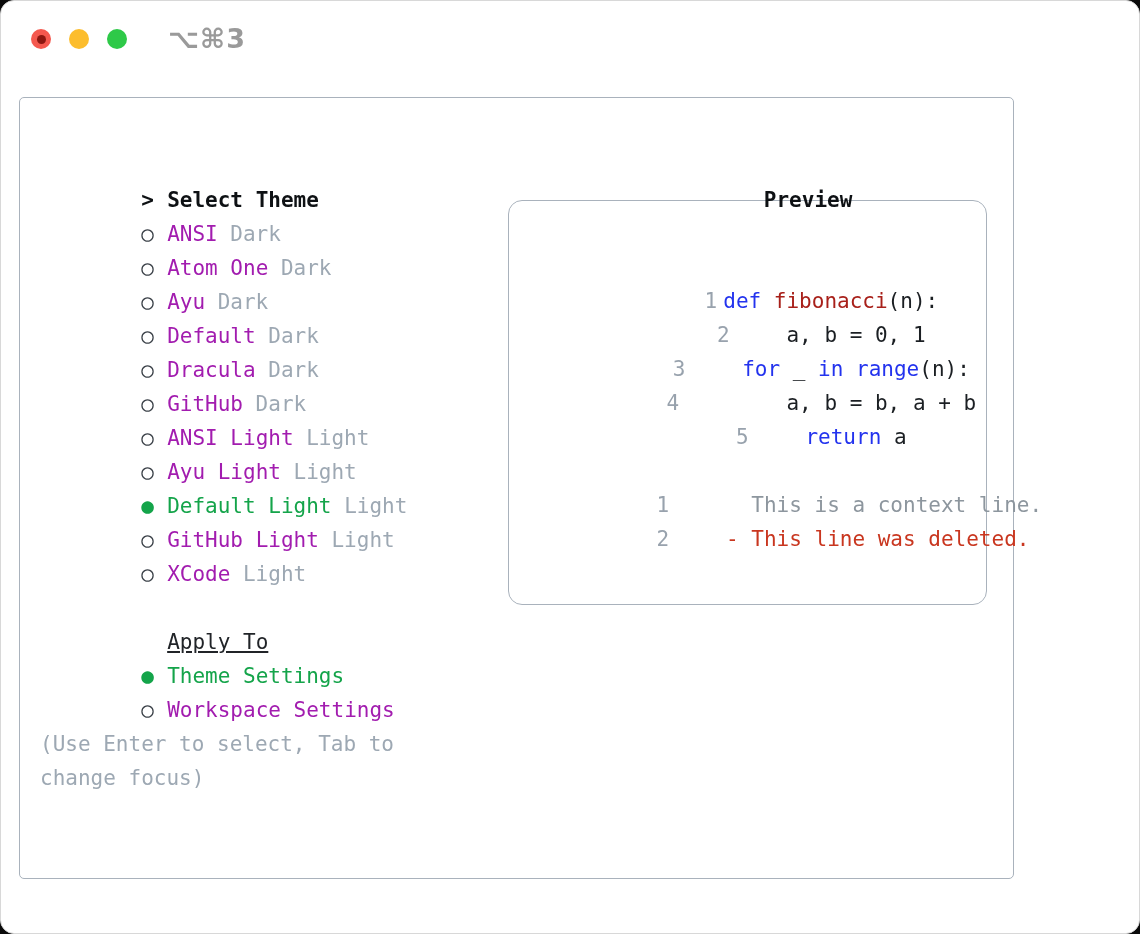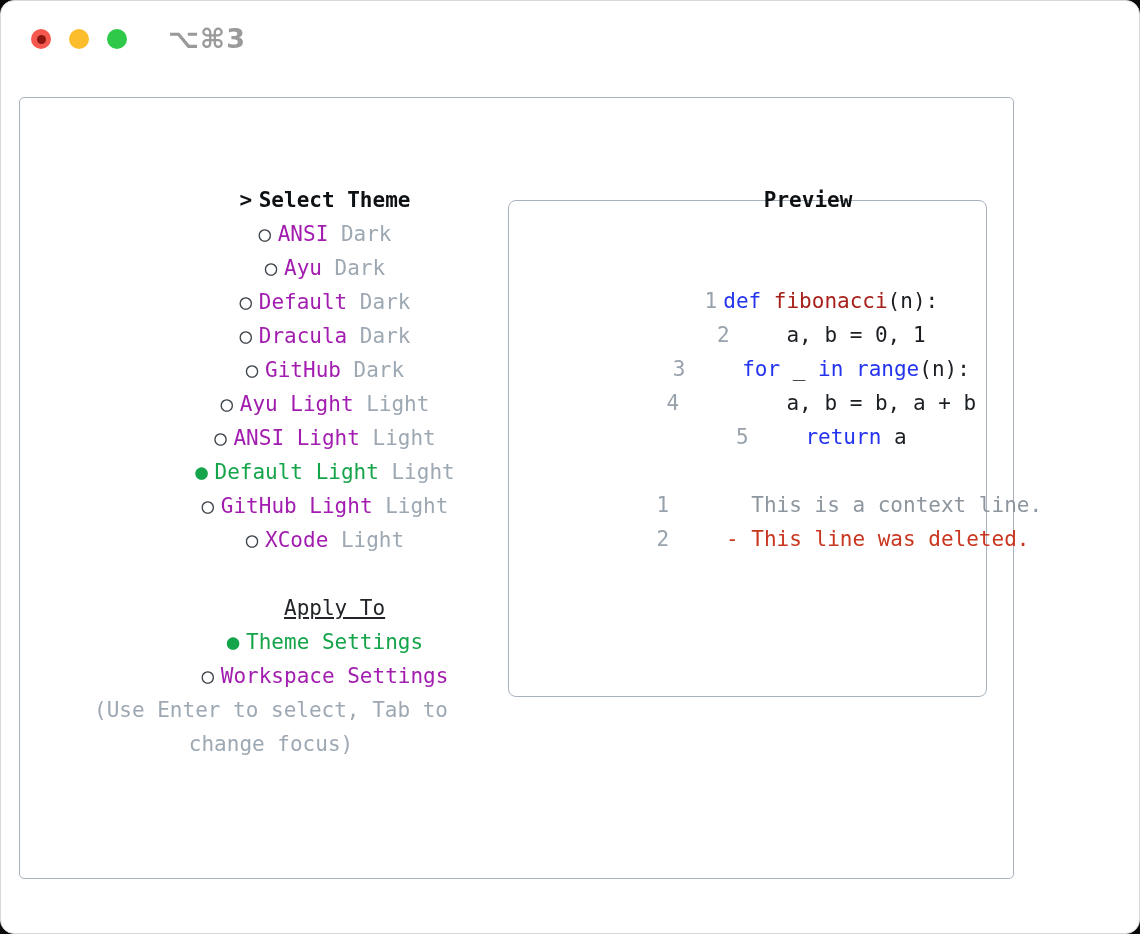--- a/index.html
+++ b/index.html
@@ -22,34 +22,34 @@
     position:absolute; left:167px; top:22px; height:32px; line-height:32px;
     font-family:"DejaVu Sans","Liberation Sans",sans-serif;
     font-size:27px; font-weight:600; letter-spacing:1px; color:var(--title-gray);
   }
   
   .panel {
     position:absolute; left:18px; top:96px; width:995px; height:782px;
     border:1.5px solid var(--border-gray); border-radius:5px; background:#fff;
     padding:51px 0 0 20px; display:flex;
   }
-  .left { width:462px;text-align:center; }
+  .left { width:462px; }
   .right { flex:1;text-align:center; }
   .row { height:34px; line-height:34px; font-size:21px; white-space:pre; }
   .marker { display:inline-block; width:26px; color:#3d434a; }
   .row.header .marker, .row.header .htext { font-weight:700; color:#0e1114; }
   .name { color:#a21caf; }
   .variant { color:var(--muted-gray); margin-left:12.6px; }
   .item.selected .marker, .item.selected .name { color:var(--accent-green); }
   .apply-header .htext { color:#212428; padding-left:26px;text-decoration:underline; }
   .help { color:var(--muted-gray); }
   
   .preview-box {
-    margin-top:17px; margin-left:6px; width:479px; height:497px;
-    border:1.5px solid var(--border-gray); border-radius:8px; background:#fff;
+    margin-top:17px; margin-left:6px; width:479px; height:405px;
+    border:1.5px solid var(--border-gray); border-radius:14px; background:#fff;
     padding:49px 0 3px 15px;
   }
   .cline { height:34px; line-height:34px; font-size:21px; white-space:pre; color:#1b1f23; }
   .lnum { display:inline-block; width:25px; color:var(--lnum-gray); }
   .kw  { color:var(--keyword-blue); }
   .fn  { color:var(--function-red); }
   .pl  { color:#1b1f23; }
   .ctx { color:var(--context-gray); }
   .del { color:var(--deleted-red); }
   .add { color:var(--added-green); }
@@ -71,36 +71,39 @@
     <div class="left">
 
       <div class="row header">
         <span class="marker">&gt;</span><span class="htext">Select Theme</span>
       </div>
 
       <div class="row item">
         <span class="marker">○</span><span class="name">ANSI</span><span class="variant">Dark</span>
       </div>
       <div class="row item">
+        <span class="marker">○</span><span class="name">Atom One</span><span class="variant">Dark</span>
+      </div>
+      <div class="row item">
         <span class="marker">○</span><span class="name">Ayu</span><span class="variant">Dark</span>
       </div>
       <div class="row item">
         <span class="marker">○</span><span class="name">Default</span><span class="variant">Dark</span>
       </div>
       <div class="row item">
         <span class="marker">○</span><span class="name">Dracula</span><span class="variant">Dark</span>
       </div>
       <div class="row item">
         <span class="marker">○</span><span class="name">GitHub</span><span class="variant">Dark</span>
       </div>
       <div class="row item">
-        <span class="marker">○</span><span class="name">Ayu Light</span><span class="variant">Light</span>
+        <span class="marker">○</span><span class="name">ANSI Light</span><span class="variant">Light</span>
       </div>
       <div class="row item">
-        <span class="marker">○</span><span class="name">ANSI Light</span><span class="variant">Light</span>
+        <span class="marker">○</span><span class="name">Ayu Light</span><span class="variant">Light</span>
       </div>
       <div class="row item selected">
         <span class="marker">●</span><span class="name">Default Light</span><span class="variant">Light</span>
       </div>
       <div class="row item">
         <span class="marker">○</span><span class="name">GitHub Light</span><span class="variant">Light</span>
       </div>
       <div class="row item">
         <span class="marker">○</span><span class="name">XCode</span><span class="variant">Light</span>
       </div>

